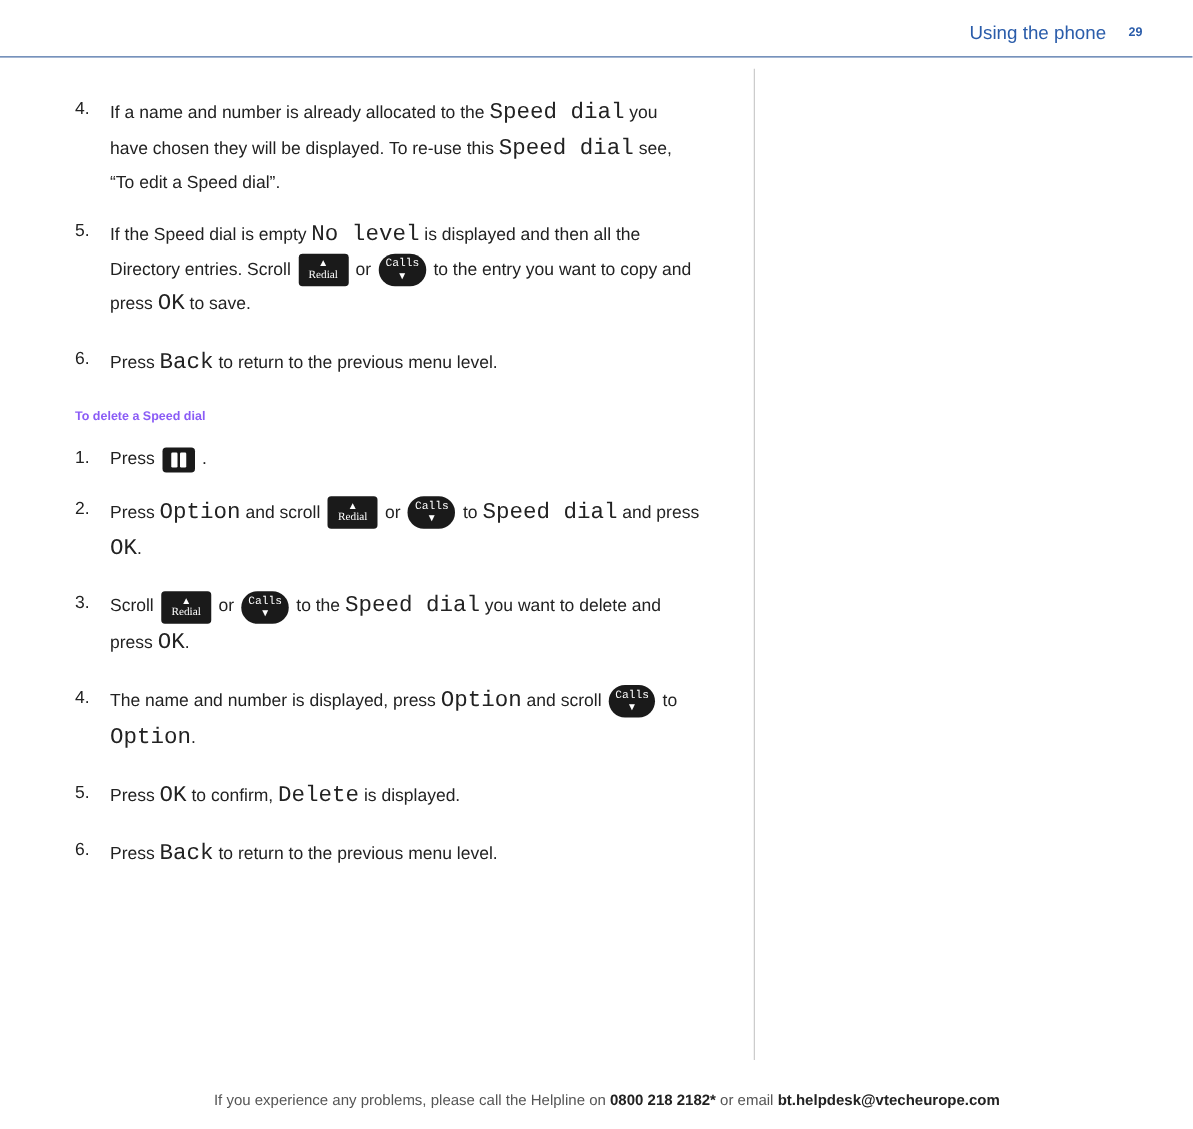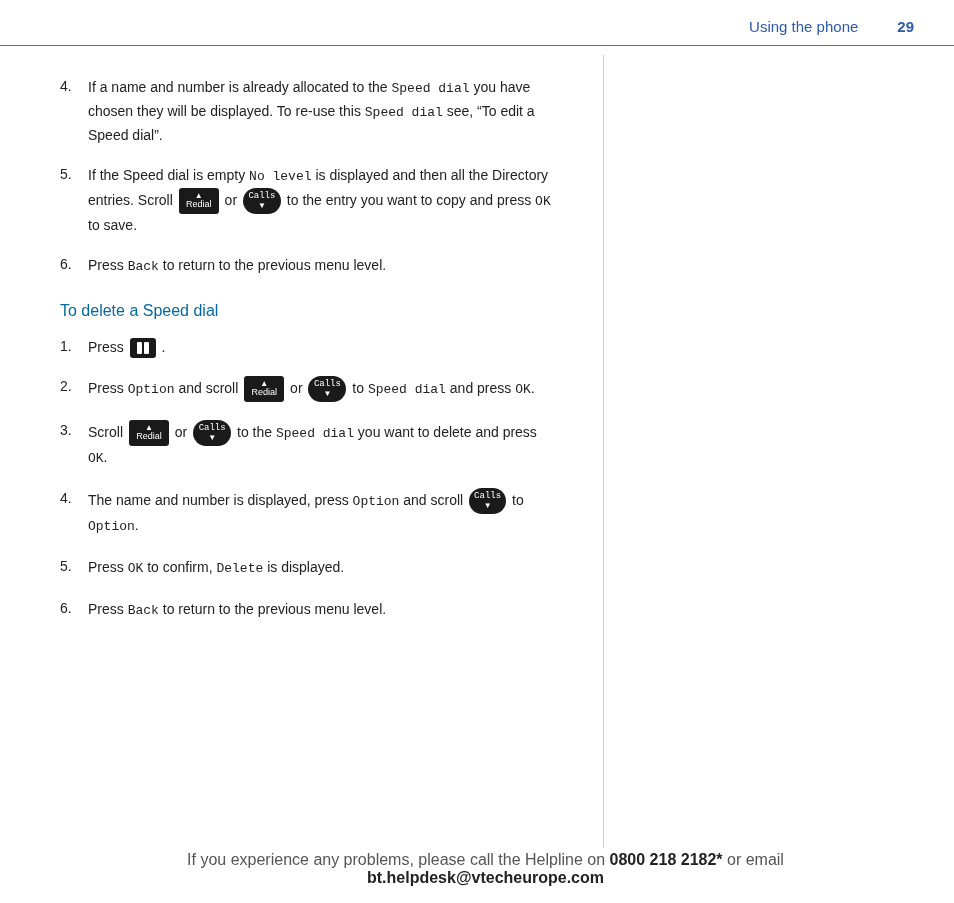--- a/index.html
+++ b/index.html
@@ -21,33 +21,32 @@
       padding: 0;
     }
 
     
     .page-header {
       display: flex;
       justify-content: flex-end;
       align-items: center;
       padding: 18px 40px 10px 40px;
       border-bottom: 1.5px solid #4a6fa5;
-      gap: 21px;
     }
 
     .header-title {
       color: #2a5caa;
       font-size: 15px;
       font-weight: normal;
       margin-right: 18px;
     }
 
     .page-number {
       color: #2a5caa;
-      font-size: 15px;
+      font-size: 10px;
       font-weight: bold;
     }
 
     
     .content-area {
       padding: 30px 60px 30px 60px;
       max-width: 620px;
     }
 
     .list-item {
@@ -66,30 +65,30 @@
 
     .list-content {
       flex: 1;
       font-size: 14px;
       color: #222;
       line-height: 1.6;
     }
 
     
     .section-heading {
-      color: #0369a1;
-      font-size: 16px;
-      font-weight: normal;
+      color: #8b5cf6;
+      font-size: 10px;
+      font-weight: bold;
       margin: 24px 0 16px 0;
     }
 
     
     .mono {
       font-family: 'Courier New', monospace;
-      font-size: 13px;
+      font-size: 18px;
     }
 
     .btn-icon-redial {
       display: inline-flex;
       flex-direction: column;
       align-items: center;
       justify-content: center;
       background: #1a1a1a;
       color: #fff;
       border-radius: 3px;
@@ -100,21 +99,21 @@
       margin: 0 2px;
     }
 
     .btn-icon-redial .arrow-up {
       font-size: 8px;
       color: #fff;
       line-height: 1;
     }
     .btn-icon-redial .redial-text {
       font-size: 9px;
-      font-family: Liberation Sans, sans-serif;
+      font-family: Liberation Serif, serif;
       color: #fff;
       line-height: 1.1;
     }
 
     .btn-icon-calls {
       display: inline-flex;
       flex-direction: column;
       align-items: center;
       justify-content: center;
       background: #1a1a1a;
@@ -155,21 +154,21 @@
       font-size: 12px;
     }
 
     
     .page-footer {
       position: absolute;
       bottom: 0;
       left: 17px;
       right: 0;
       padding: 16px 60px;
-      font-size: 16px;
+      font-size: 12px;
       color: #555;
       text-align: center;
       border-top: none;
     }
 
     .footer-bold {
       font-weight: bold;
       color: #222;
     }
 

